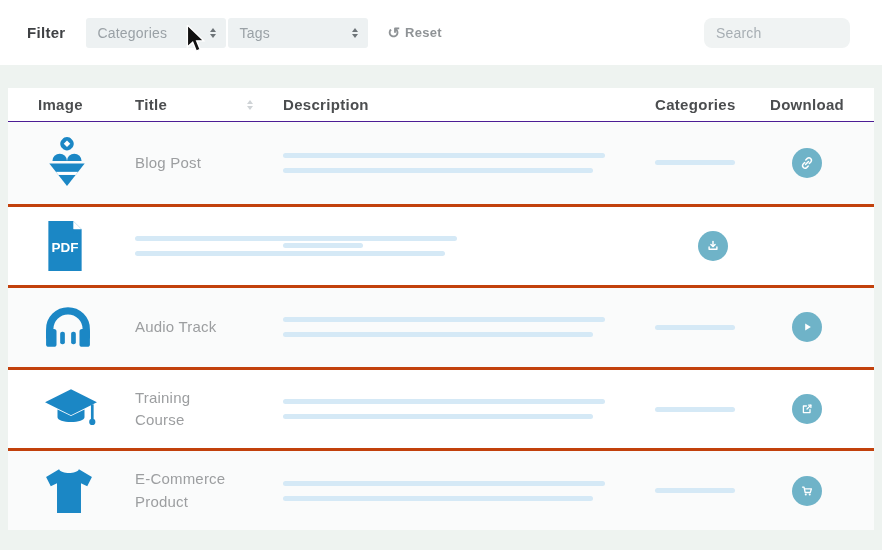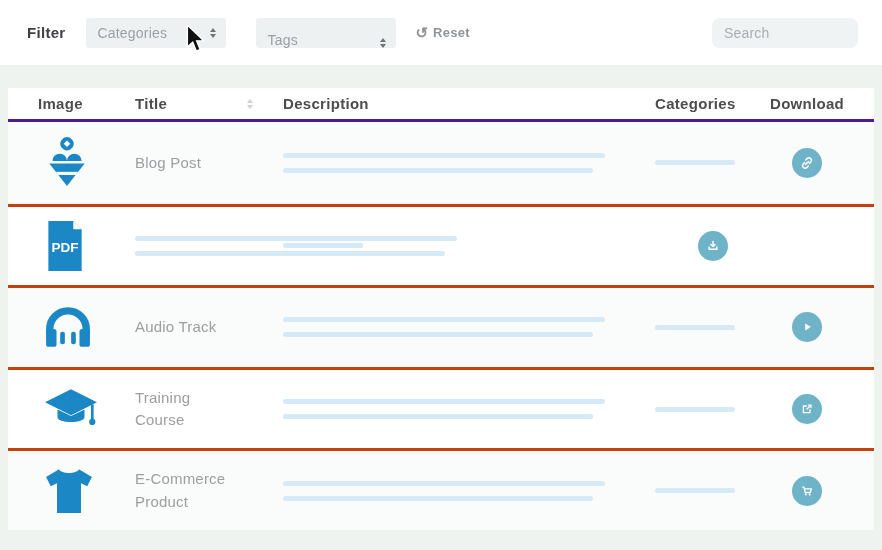--- a/index.html
+++ b/index.html
@@ -1,38 +1,38 @@
 <!DOCTYPE html>
 <html><head>
 <meta charset="utf-8">
 <style>
   * { margin:0; padding:0; box-sizing:border-box; }
   html,body { width:882px; height:550px; overflow:hidden; }
   body { font-family:"Liberation Sans", sans-serif; background:#eef3f0; position:relative; }
 
   
-  .filter-bar { height:65px; background:#ffffff; display:flex; align-items:center; padding:0 24px 0 27px; }
+  .filter-bar { height:65px; background:#ffffff; display:flex; align-items:center; padding:0 32px 0 27px; }
   .filter-label { font-size:15px; font-weight:700; color:#3f4144; letter-spacing:.3px; margin-right:21px; }
   .select-box { width:140px; height:30px; background:#edf1f2; border-radius:3px; display:flex; align-items:center; justify-content:space-between; padding:0 10px 0 11px; cursor:pointer; }
-  .select-box + .select-box { margin-left:30px;align-items:flex-end; }
+  .select-box + .select-box { margin-left:2px; }
   .select-value { font-size:14px; color:#9aa1a6; letter-spacing:.2px; }
   .updown { display:flex; flex-direction:column; gap:2px; }
   .updown i { display:block; width:0; height:0; border-left:3.5px solid transparent; border-right:3.5px solid transparent; }
   .updown .up { border-bottom:4.5px solid #6d7478; }
   .updown .dn { border-top:4.5px solid #6d7478; }
   .reset-btn { margin-left:19px; display:flex; align-items:center; gap:5px; background:none; border:none; cursor:pointer; font-family:inherit; }
   .reset-icon { font-size:15px; font-weight:700; color:#8f9396; }
   .reset-text { font-size:13px; font-weight:700; color:#8f9396; letter-spacing:.3px; }
   .search-input { margin-left:auto; width:146px; height:30px; background:#f0f3f3; border:none; border-radius:8px; padding:0 12px; font-size:14px; color:#5c6368; font-family:inherit; outline:none; }
   .search-input::placeholder { color:#a7aeb3; letter-spacing:.2px; }
 
   
   .card { margin:23px 8px 0 8px; background:#ffffff; width:866px; }
   .trow { display:grid; grid-template-columns:97px 148px 372px 115px 74px; padding:0 30px; align-items:center; }
-  .thead { height:34px; border-bottom:3px solid #4c1d95; }
+  .thead { height:34px; border-bottom:1px solid #4c1d95; }
   .th { font-size:15px; font-weight:700; color:#4b4d4f; letter-spacing:.3px; }
   .th-title { display:flex; align-items:center; }
   .sort-icon { margin-left:auto; margin-right:30px; display:flex; flex-direction:column; gap:2px; cursor:pointer; }
   .sort-icon i { display:block; width:0; height:0; border-left:3.5px solid transparent; border-right:3.5px solid transparent; }
   .sort-icon .up { border-bottom:4.5px solid #cfd3d6; }
   .sort-icon .dn { border-top:4.5px solid #cfd3d6; }
 
   .row { height:81.6px; }
   .row + .row { border-top:3px solid #c2410c; }
   .row:nth-child(even) { background:#fafbfb; }

